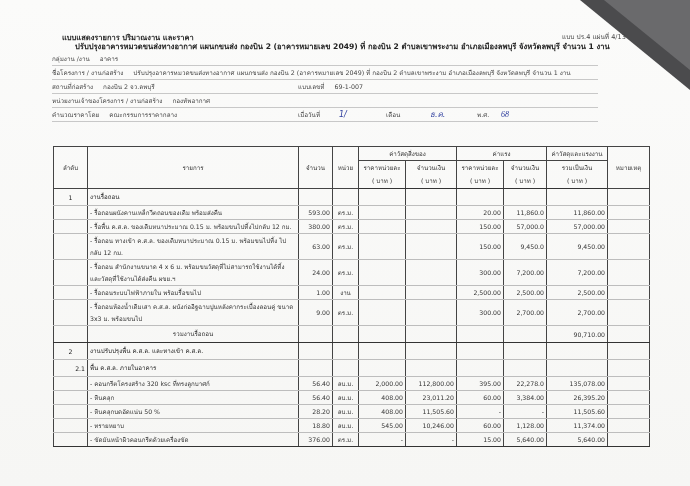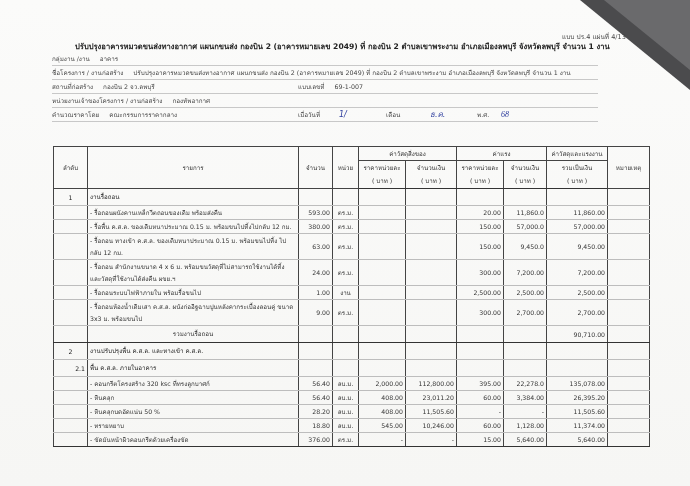--- a/index.html
+++ b/index.html
@@ -62,20 +62,21 @@
     tr.subtotal td { border-top: 1.5px solid #333; border-bottom: 1.5px solid #333; }
     tr.last td { border-bottom: 1.5px solid #333; }
   </style>
 </head>
 <body>
 
 <div class="page">
   <div class="corner-shade"></div>
   <div class="corner-shade2"></div>
 
+  <div class="title1">แบบแสดงรายการ ปริมาณงาน และราคา</div>
   <div class="title2">ปรับปรุงอาคารหมวดขนส่งทางอากาศ แผนกขนส่ง กองบิน 2 (อาคารหมายเลข 2049) ที่ กองบิน 2 ตำบลเขาพระงาม อำเภอเมืองลพบุรี จังหวัดลพบุรี จำนวน 1 งาน</div>
   <div class="form-ref">แบบ ปร.4 แผ่นที่ 4/13</div>
 
   <div class="info-line" style="top:53px; width:546px;">
     <span>กลุ่มงาน /งาน</span>
     <span>อาคาร</span>
   </div>
   <div class="info-line" style="top:67px; width:546px; white-space:nowrap; overflow:hidden;">
     <span>ชื่อโครงการ / งานก่อสร้าง</span>
     <span>ปรับปรุงอาคารหมวดขนส่งทางอากาศ แผนกขนส่ง กองบิน 2 (อาคารหมายเลข 2049) ที่ กองบิน 2 ตำบลเขาพระงาม อำเภอเมืองลพบุรี จังหวัดลพบุรี จำนวน 1 งาน</span>

